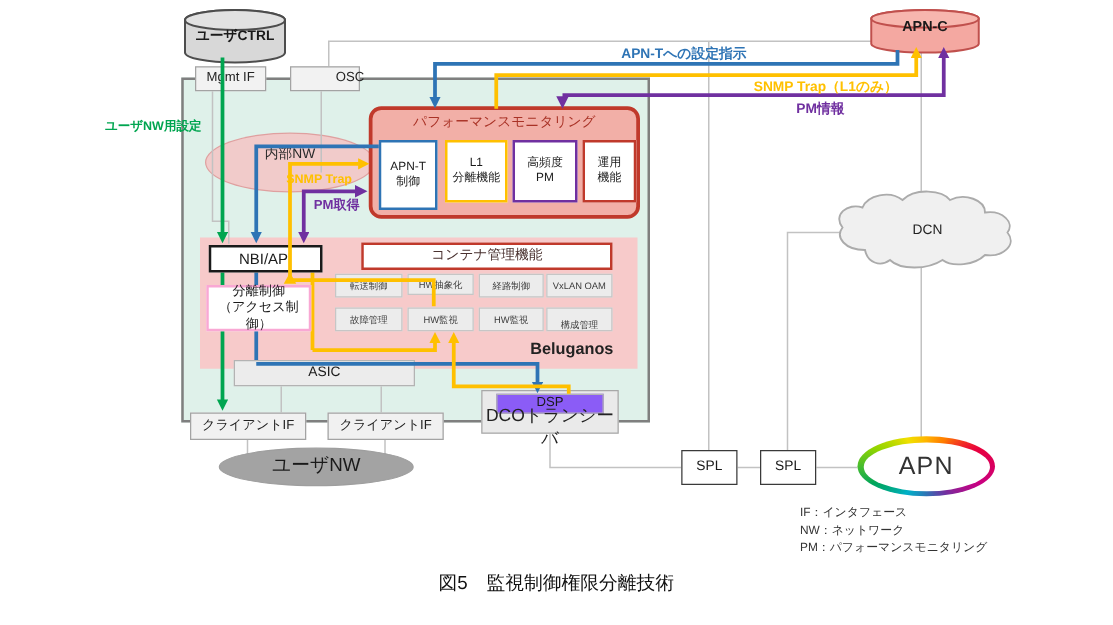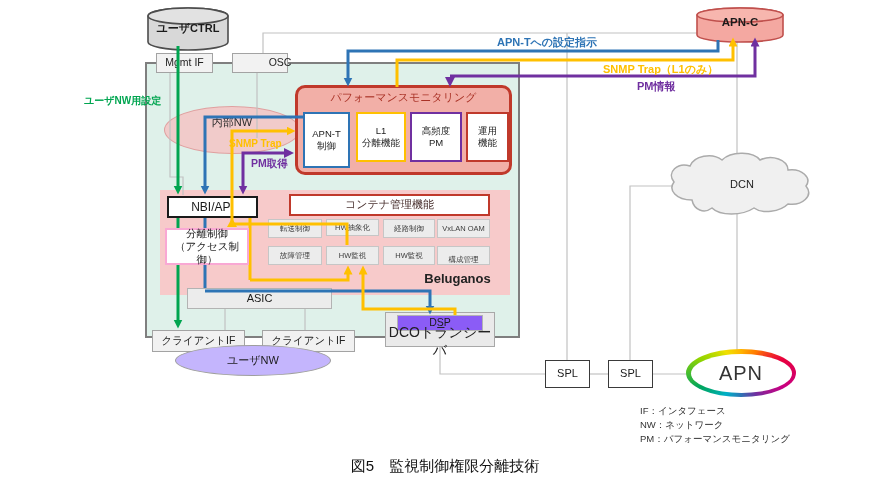--- a/index.html
+++ b/index.html
@@ -100,21 +100,21 @@
     <span>ASIC</span></div>
   <div class="abs" style="left:385px;top:312px;width:110px;height:35px;background:#eaeaea;border:1.2px solid #a8a8a8;"></div>
   <div class="box" style="left:397px;top:315px;width:86px;height:16px;background:#8b5cf6;border:1px solid #b3b3b3;font-size:10.5px;">
     <span>DSP</span></div>
   <div class="abs" style="left:385px;top:324px;width:110px;text-align:center;font-size:14px;color:#222;">DCOトランシーバ</div>
 
   <div class="box graybox" style="left:152px;top:330px;width:93px;height:22px;">
     <span>クライアントIF</span></div>
   <div class="box graybox" style="left:262px;top:330px;width:93px;height:22px;">
     <span>クライアントIF</span></div>
-  <div class="box" style="left:175px;top:345px;width:156px;height:31px;border-radius:50%;background:#c4b5fd;border:1.5px solid #9e9e9e;font-size:11px;">
+  <div class="box" style="left:175px;top:358px;width:156px;height:31px;border-radius:50%;background:#a3a3a3;border:1.5px solid #9e9e9e;font-size:15px;">
     <span>ユーザNW</span></div>
 
   <div class="box" style="left:545px;top:360px;width:45px;height:28px;border:1.6px solid #3a3a3a;font-size:11px;">
     <span>SPL</span></div>
   <div class="box" style="left:608px;top:360px;width:45px;height:28px;border:1.6px solid #3a3a3a;font-size:11px;">
     <span>SPL</span></div>
 
   <svg class="abs" style="left:662px;top:152px;" width="160" height="66" viewBox="0 0 160 66">
     <path d="M30,48 C14,48 6,38 12,30 C4,20 16,10 28,14 C32,4 50,0 60,8 C70,-2 92,0 98,8 C110,2 126,8 126,18 C140,16 150,26 144,34 C152,44 140,54 126,52 C118,60 100,62 92,56 C80,64 58,64 50,56 C42,62 32,58 30,48 Z" fill="#f0f0f0" stroke="#ababab" stroke-width="1.5"></path>
   </svg>

